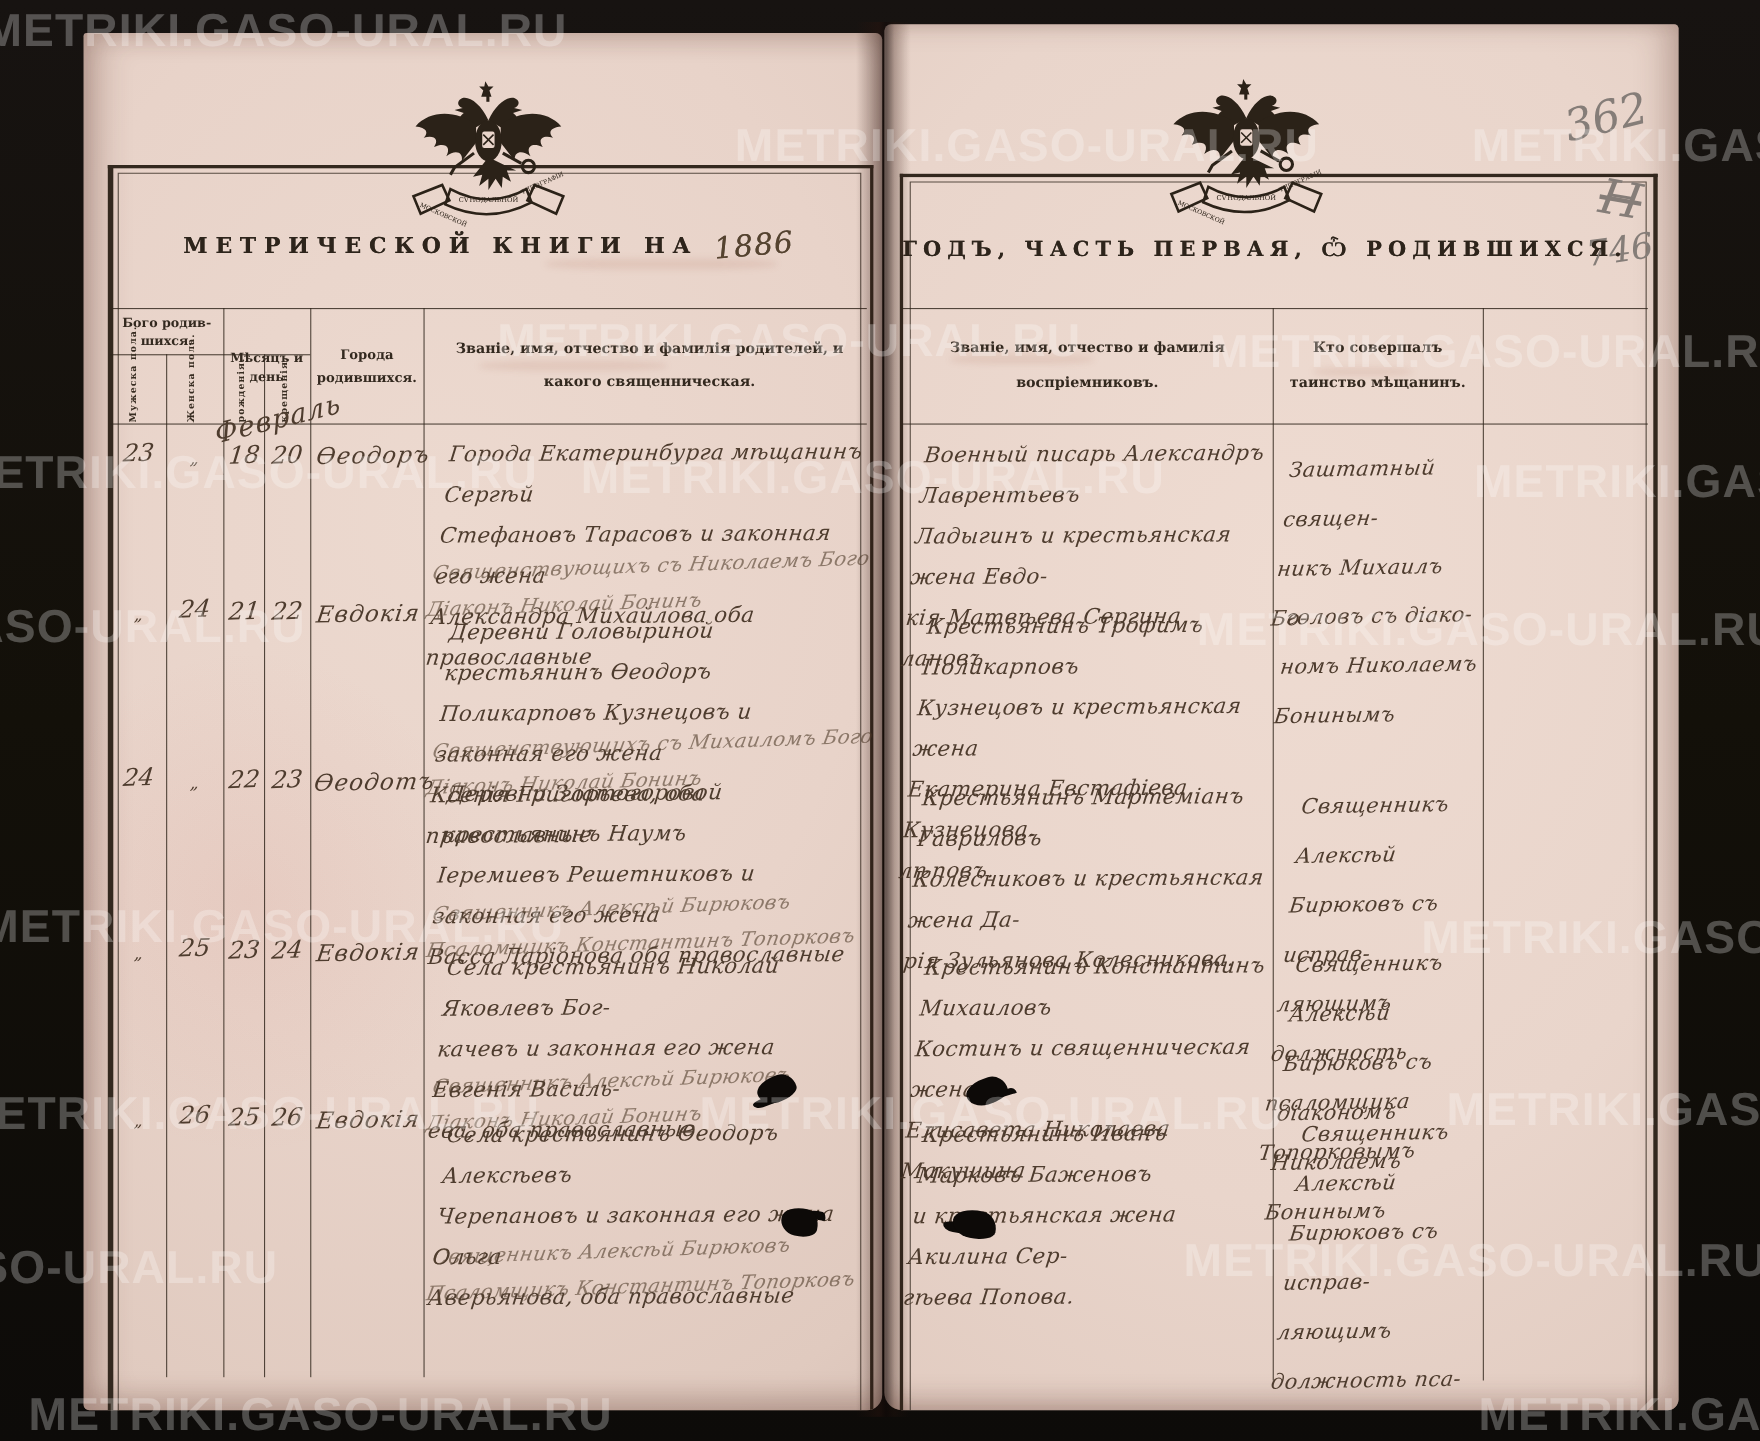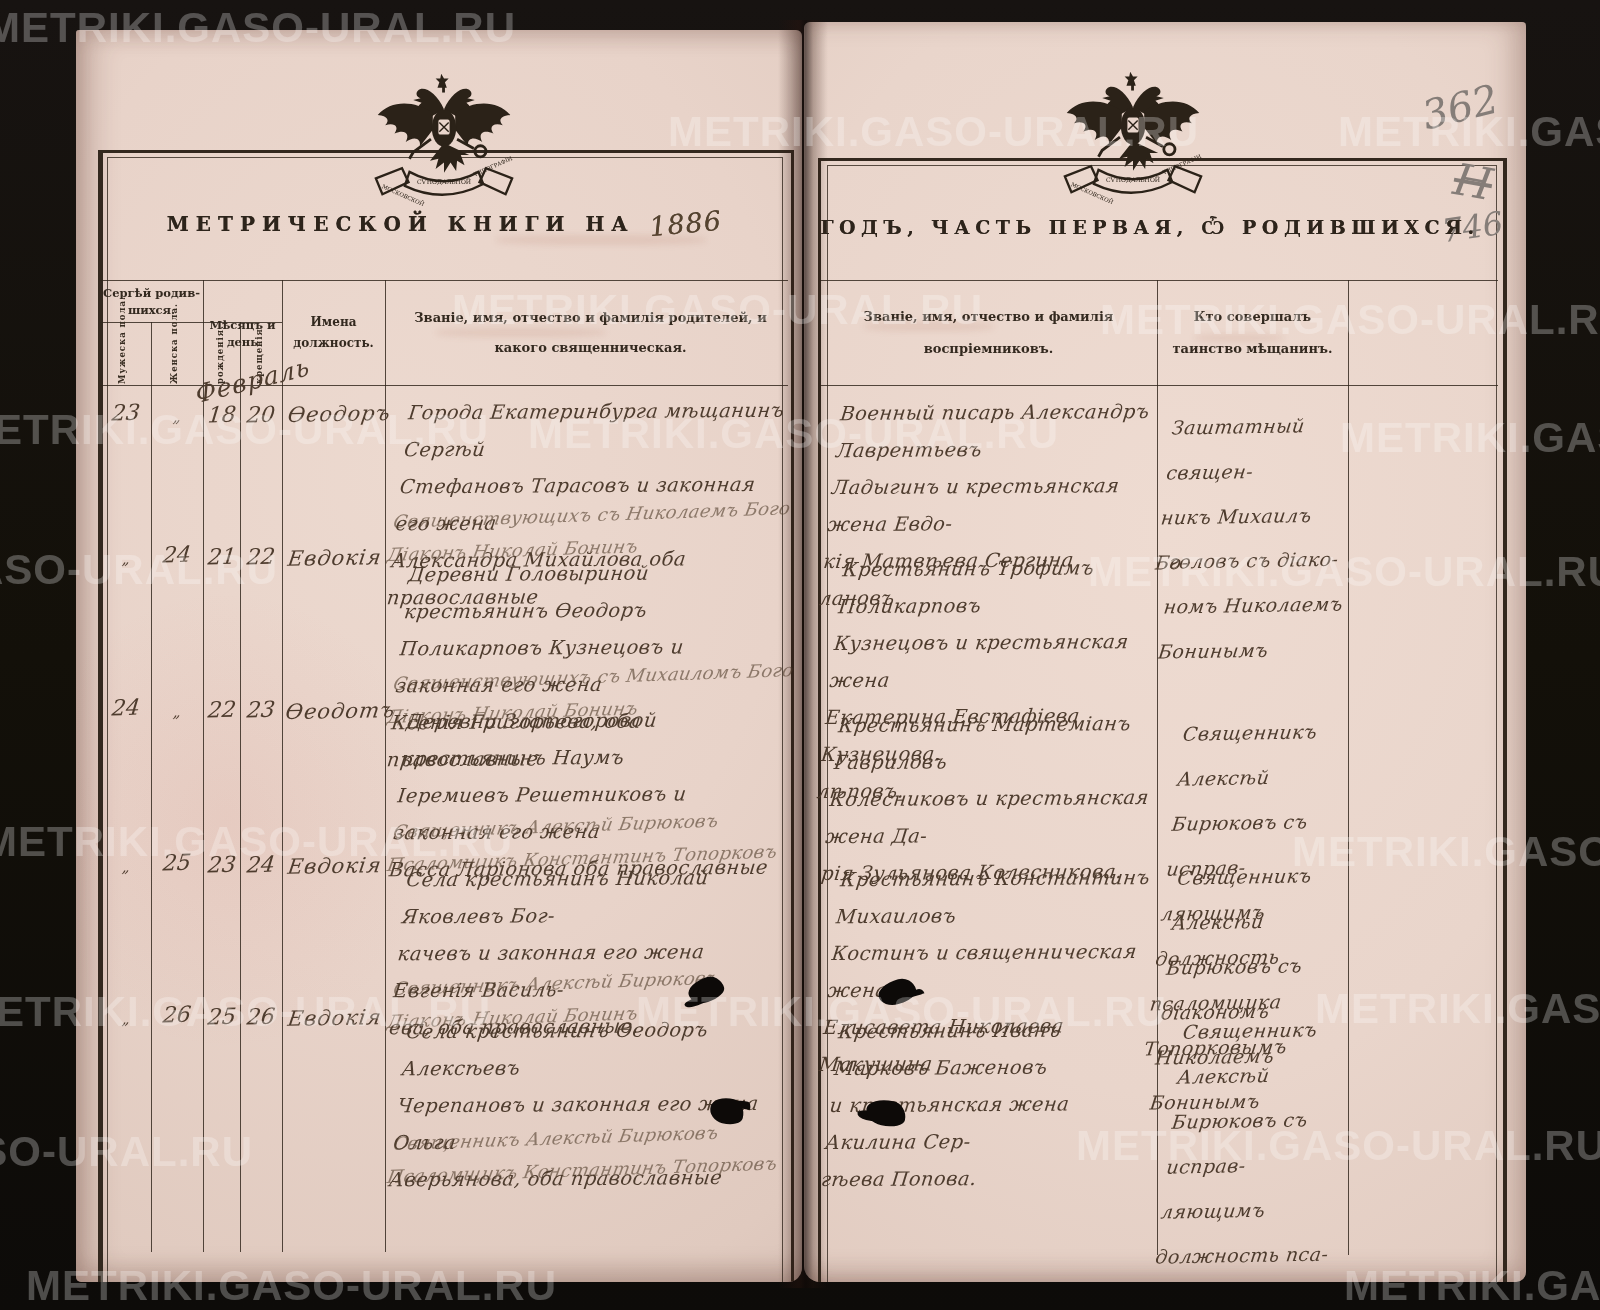--- a/index.html
+++ b/index.html
@@ -93,27 +93,27 @@
 
     <div class="hline" style="left:24px;top:250px;width:688px;"></div>
     <div class="hline" style="left:24px;top:292px;width:182px;"></div>
     <div class="hline" style="left:24px;top:355px;width:688px;"></div>
     <div class="vline" style="left:75px;top:292px;height:930px;"></div>
     <div class="vline" style="left:127px;top:250px;height:972px;"></div>
     <div class="vline" style="left:164px;top:292px;height:930px;"></div>
     <div class="vline" style="left:206px;top:250px;height:972px;"></div>
     <div class="vline" style="left:309px;top:250px;height:972px;"></div>
 
-    <div class="phead" style="left:24px;top:252px;width:103px;height:40px;font-size:11.5px;line-height:1.5;">Сергѣй родив- шихся.</div>
+    <div class="phead" style="left:24px;top:252px;width:103px;height:40px;font-size:11.5px;line-height:1.5;">Бого родив- шихся.</div>
     <div class="phead" style="left:127px;top:252px;width:79px;height:40px;font-size:11.5px;line-height:1.5;margin-top:32px;">Мѣсяцъ и день</div>
     <div class="vlabel" style="left:41px;top:296px;height:58px;">Мужеска пола.</div>
     <div class="vlabel" style="left:93px;top:296px;height:58px;">Женска пола.</div>
     <div class="vlabel" style="left:139px;top:296px;height:58px;">рожденія.</div>
     <div class="vlabel" style="left:178px;top:296px;height:58px;">крещенія.</div>
-    <div class="phead" style="left:208px;top:250px;width:99px;height:105px;font-size:12px;line-height:1.7;">Имена должность.</div>
+    <div class="phead" style="left:208px;top:250px;width:99px;height:105px;font-size:12px;line-height:1.7;">Города родившихся.</div>
     <div class="phead" style="left:319px;top:250px;width:391px;height:105px;font-size:13px;line-height:2.3;padding:0 14px;box-sizing:border-box;">Званіе, имя, отчество и фамилія родителей, и какого священническая.</div>
 
     <div class="smudge" style="left:360px;top:298px;width:170px;height:9px;"></div>
     <div class="smudge" style="left:420px;top:205px;width:210px;height:10px;"></div>
 
     <div class="hw hw-month" style="left:118px;top:336px;">Февраль</div>
 
     <div class="hw hw-num" style="left:27px;top:370px;width:46px;">23</div>
     <div class="hw hw-num" style="left:77px;top:378px;width:48px;font-size:15px;">„</div>
     <div class="hw hw-num" style="left:128px;top:372px;width:36px;">18</div>

